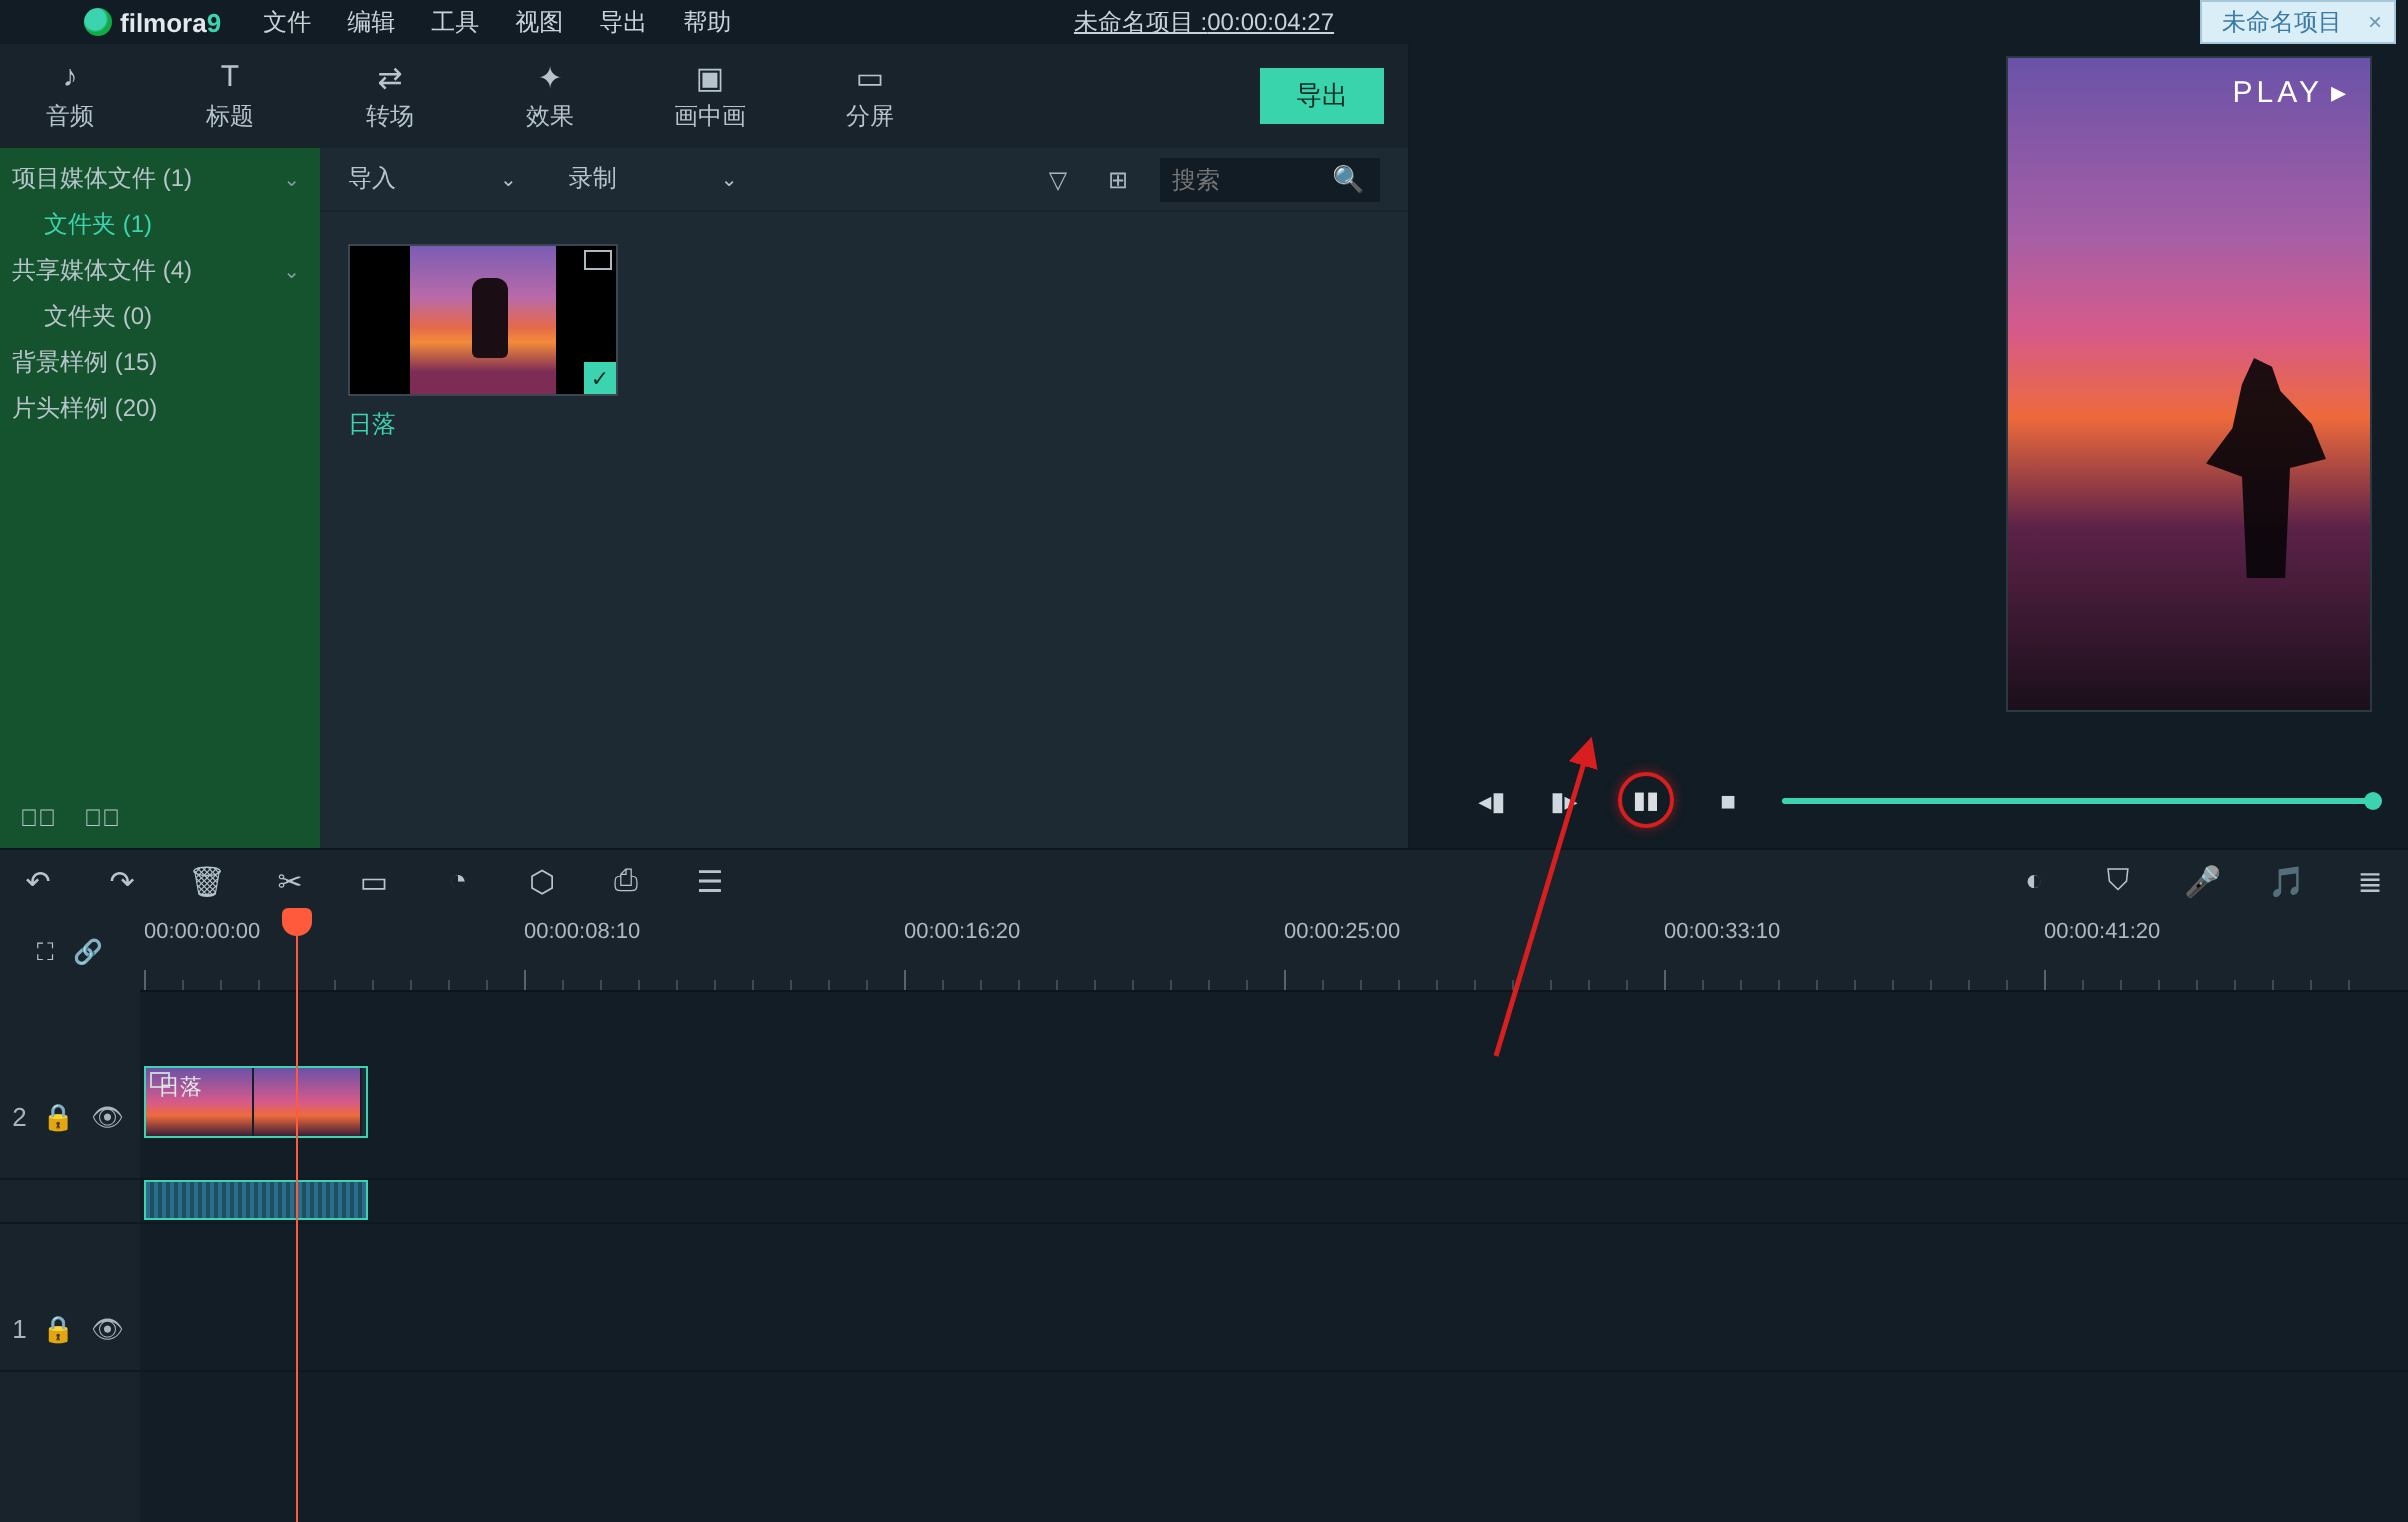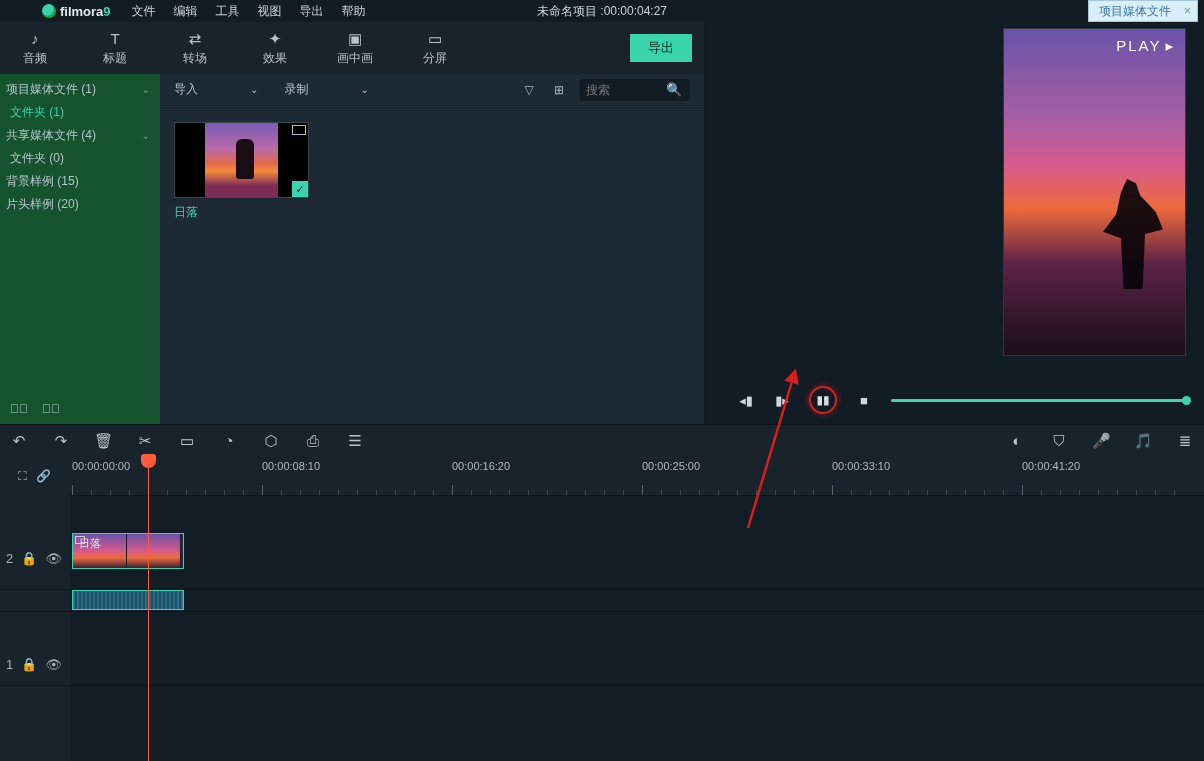--- a/index.html
+++ b/index.html
@@ -4,37 +4,37 @@
 <style>
   * { margin:0; padding:0; box-sizing:border-box; font-family:"Microsoft YaHei","PingFang SC",sans-serif; }
   body { background:#18232c; color:#b7c4cc; width:1204px; height:761px; overflow:hidden; font-size:12px; position:relative; }
 
   
   .titlebar { height:22px; background:#121c24; display:flex; align-items:center; padding:0 6px; position:relative; }
   .logo     { display:flex; align-items:flex-start; gap:4px; margin-right:12px;padding-left:36px; }
   .logo-swirl { width:14px; height:14px; background:radial-gradient(circle at 40% 40%, #3cd3b0 45%, #1a4 55%); border-radius:50%; }
   .logo-text { font-weight:600; color:#e2e8ec; font-size:13px; }
   .menu-item { padding:0 9px; font-size:12px; color:#c9d3da; cursor:pointer; }
-  .proj-title{ position:absolute; left:50%; transform:translateX(-50%); color:#c9d3da; font-size:12px; }
+  .proj-title{ position:absolute; left:50%; transform:translateX(-50%); color:#c9d3da; font-size:12px;text-decoration:underline; }
   .toast     { position:absolute; right:6px; top:0; height:22px; background:#d9eef6; color:#3b7aa5; border:1px solid #a5c7d9; padding:0 26px 0 10px; display:flex; align-items:center; font-size:12px; }
   .toast-x   { position:absolute; right:6px; color:#6c98b0; cursor:pointer; }
 
   
   .upper { display:flex; height:402px; }
   .left-pane { width:705px; display:flex; flex-direction:column; border-right:1px solid #121a21; }
   .tool-tabs { height:52px; display:flex; align-items:center; padding:0 10px; gap:30px; position:relative; }
   .tab-btn   { display:flex; flex-direction:column; align-items:center; color:#b7c4cc; width:50px; cursor:pointer; }
   .tab-icon  { font-size:15px; height:18px; display:flex; align-items:center; }
   .tab-lbl   { font-size:12px; margin-top:2px; }
   .export-btn{ position:absolute; right:12px; background:#39d3ac; color:#0e2a22; padding:5px 18px; font-size:13px; border:none; cursor:pointer; }
 
   .media-row { display:flex; flex:1; min-height:0; }
   .sidebar   { width:160px; background:#14532d; padding-top:4px; }
   .side-item { padding:3px 10px 3px 6px; display:flex; align-items:center; justify-content:space-between; cursor:pointer; font-size:12px; }
-  .side-sub  { padding-left:10px; }
+  .side-sub  { padding-left:22px; }
   .side-item.active { color:#3cd3b0; }
   .chev { font-size:10px; color:#8a98a2; }
   .side-spacer { flex:1; }
   .side-bottom { display:flex; gap:14px; padding:8px 10px; }
 
   .browser   { flex:1; display:flex; flex-direction:column; background:#1d2a33; }
   .brow-top  { height:32px; display:flex; align-items:center; padding:0 14px; gap:12px; border-bottom:1px solid #18232c;}
   .brow-drop { display:flex; align-items:center; gap:52px; cursor:pointer; }
   .brow-drop .dchev{ font-size:10px; }
   .brow-spacer{flex:1;}
@@ -112,21 +112,21 @@
   <span class="menu-item">文件</span>
   <span class="menu-item">编辑</span>
   <span class="menu-item">工具</span>
   <span class="menu-item">视图</span>
   <span class="menu-item">导出</span>
   <span class="menu-item">帮助</span>
   <div class="proj-title">
     <span>未命名项目 :</span><span>00:00:04:27</span>
   </div>
   <div class="toast">
-    <span>项目媒体文件</span>
+    <span>未命名项目</span>
     <span class="toast-x">×</span>
   </div>
 </div>
 
 <div class="upper">
   <div class="left-pane">
     <div class="tool-tabs">
       <div class="tab-btn">
           <div class="tab-icon">♪</div>
           <div class="tab-lbl">音频</div>

